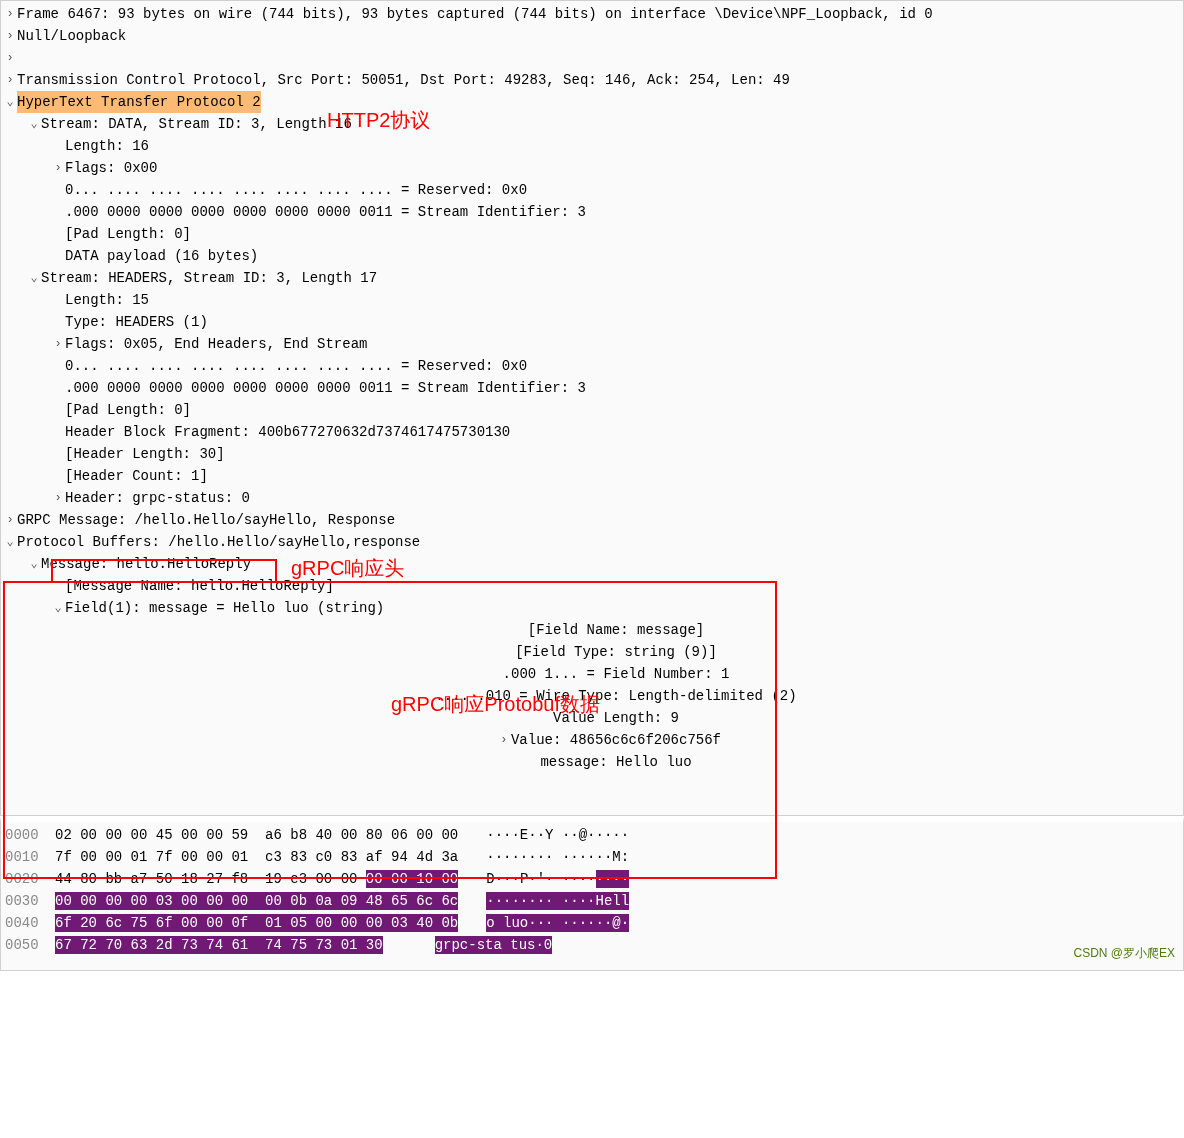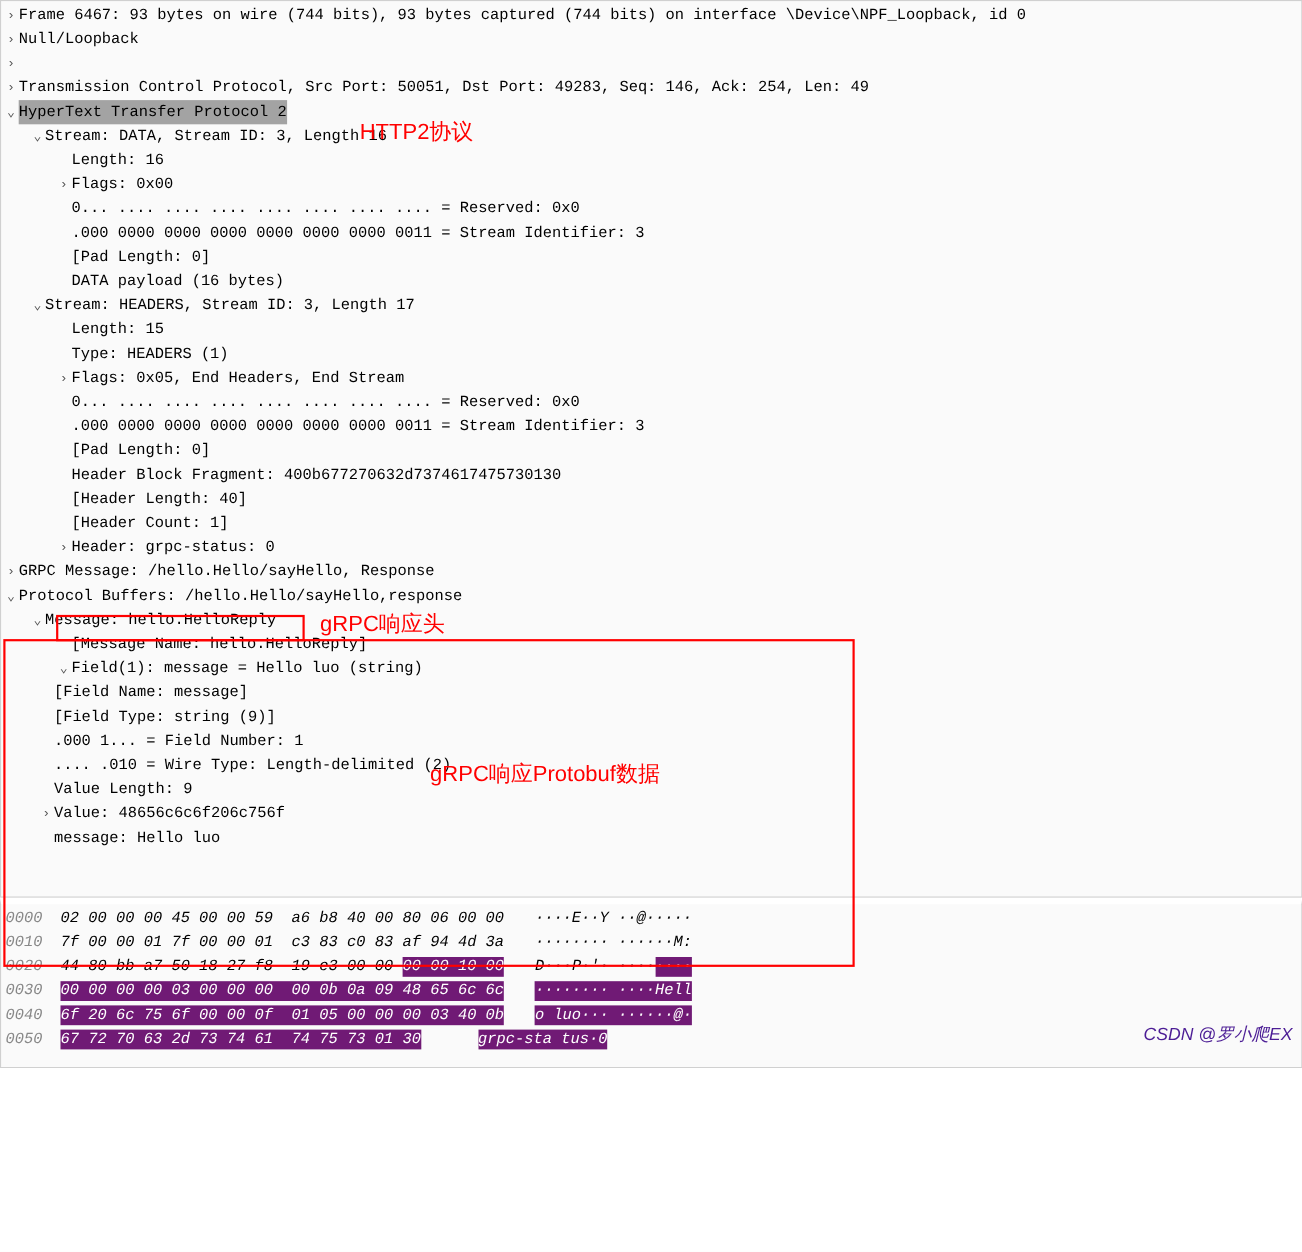--- a/index.html
+++ b/index.html
@@ -15,41 +15,40 @@
   background: #fafafa;
   border: 1px solid #d0d0d0;
   padding: 2px 0;
   position: relative;
 }
 .pane-bottom {
   background: #fafafa;
   border: 1px solid #d0d0d0;
   border-top: none;
   padding: 2px 0;
-  font-style: italic;
 }
 .row {
   display: flex;
   align-items: center;
   white-space: pre;
 }
 .caret {
   display: inline-block;
   width: 10px;
   text-align: center;
   color: #555;
   font-size: 12px;
   margin-right: 2px;
 }
 .ind0 { padding-left: 4px; }
 .ind1 { padding-left: 28px; }
 .ind2 { padding-left: 52px; }
-.ind3 { padding-left: 36px; }
+.ind3 { padding-left: 36px; justify-content: center; }
 .highlight-blue {
-  background: #a3a3a3;
+  background: #fdba74;
   text-align: center;
 }
 .annot-red {
   position: absolute;
   color: #ff0000;
   font-family: "Microsoft YaHei", sans-serif;
   font-size: 20px;
   font-weight: 500;
   z-index: 10;
   pointer-events: none;
@@ -74,23 +73,23 @@
   white-space: pre;
   padding: 0 4px;
 }
 .offset { color: #888; width: 50px; }
 .hexarea { }
 .hex-hl { background: #701a75; color: #fff; padding: 1px 0; }
 .ascii { margin-left: 28px; }
 .watermark {
   position: absolute;
   right: 8px;
-  bottom: 16px;
-  color: #4c1d95;
-  font-size: 16px;
+  bottom: 4px;
+  color: #4d7c0f;
+  font-size: 12px;
   font-family: "Microsoft YaHei", sans-serif;
 }
 </style>
 </head>
 <body>
 
 <div class="pane-top">
 
   <div class="row ind0"><span class="caret">›</span><span>Frame 6467: 93 bytes on wire (744 bits), 93 bytes captured (744 bits) on interface \Device\NPF_Loopback, id 0</span></div>
   <div class="row ind0"><span class="caret">›</span><span>Null/Loopback</span></div>
@@ -107,21 +106,21 @@
   <div class="row ind2"><span class="caret"> </span><span>DATA payload (16 bytes)</span></div>
 
   <div class="row ind1"><span class="caret">⌄</span><span>Stream: HEADERS, Stream ID: 3, Length 17</span></div>
   <div class="row ind2"><span class="caret"> </span><span>Length: 15</span></div>
   <div class="row ind2"><span class="caret"> </span><span>Type: HEADERS (1)</span></div>
   <div class="row ind2"><span class="caret">›</span><span>Flags: 0x05, End Headers, End Stream</span></div>
   <div class="row ind2"><span class="caret"> </span><span>0... .... .... .... .... .... .... .... = Reserved: 0x0</span></div>
   <div class="row ind2"><span class="caret"> </span><span>.000 0000 0000 0000 0000 0000 0000 0011 = Stream Identifier: 3</span></div>
   <div class="row ind2"><span class="caret"> </span><span>[Pad Length: 0]</span></div>
   <div class="row ind2"><span class="caret"> </span><span>Header Block Fragment: 400b677270632d7374617475730130</span></div>
-  <div class="row ind2"><span class="caret"> </span><span>[Header Length: 40]</span></div>
+  <div class="row ind2"><span class="caret"> </span><span>[Header Length: 30]</span></div>
   <div class="row ind2"><span class="caret"> </span><span>[Header Count: 1]</span></div>
   <div class="row ind2"><span class="caret">›</span><span>Header: grpc-status: 0</span></div>
 
   <div class="row ind0"><span class="caret">›</span><span>GRPC Message: /hello.Hello/sayHello, Response</span></div>
   <div class="row ind0"><span class="caret">⌄</span><span>Protocol Buffers: /hello.Hello/sayHello,response</span></div>
   <div class="row ind1"><span class="caret">⌄</span><span>Message: hello.HelloReply</span></div>
   <div class="row ind2"><span class="caret"> </span><span>[Message Name: hello.HelloReply]</span></div>
   <div class="row ind2"><span class="caret">⌄</span><span>Field(1): message = Hello luo (string)</span></div>
   <div class="row ind3"><span class="caret"> </span><span>[Field Name: message]</span></div>
   <div class="row ind3"><span class="caret"> </span><span>[Field Type: string (9)]</span></div>

